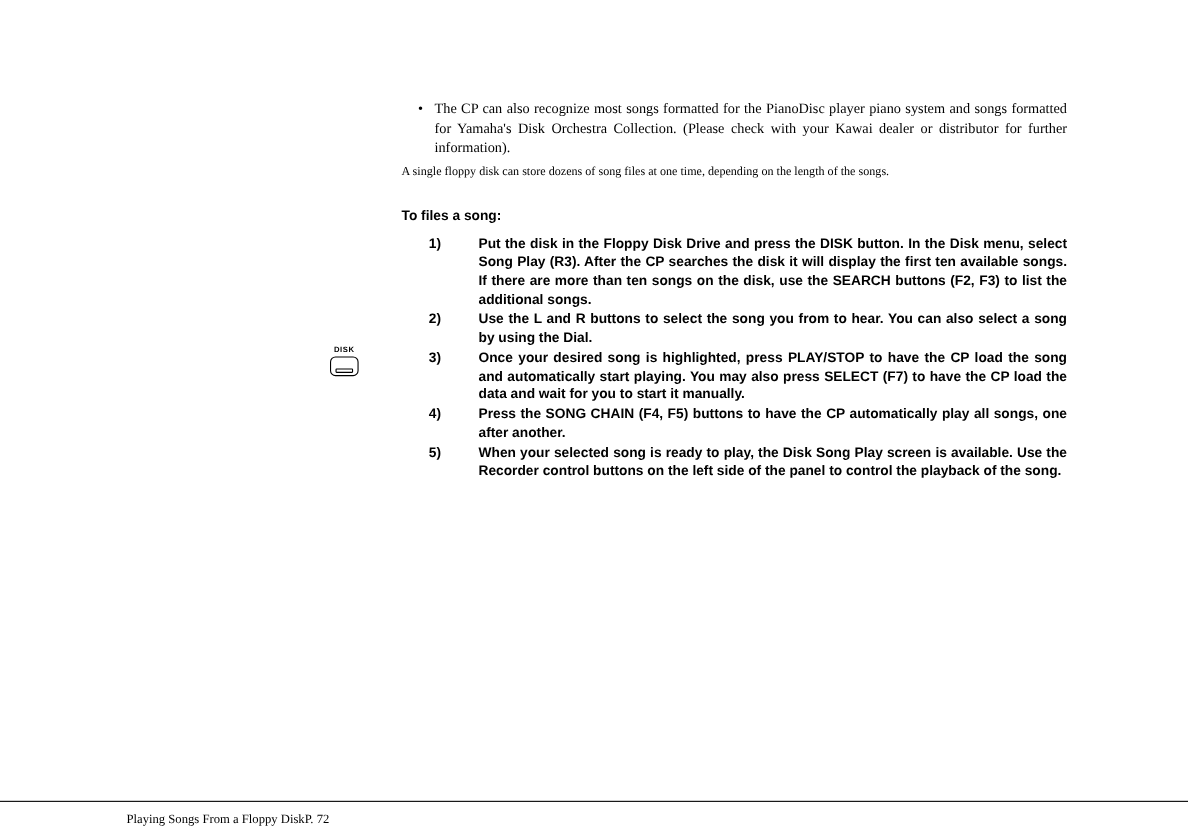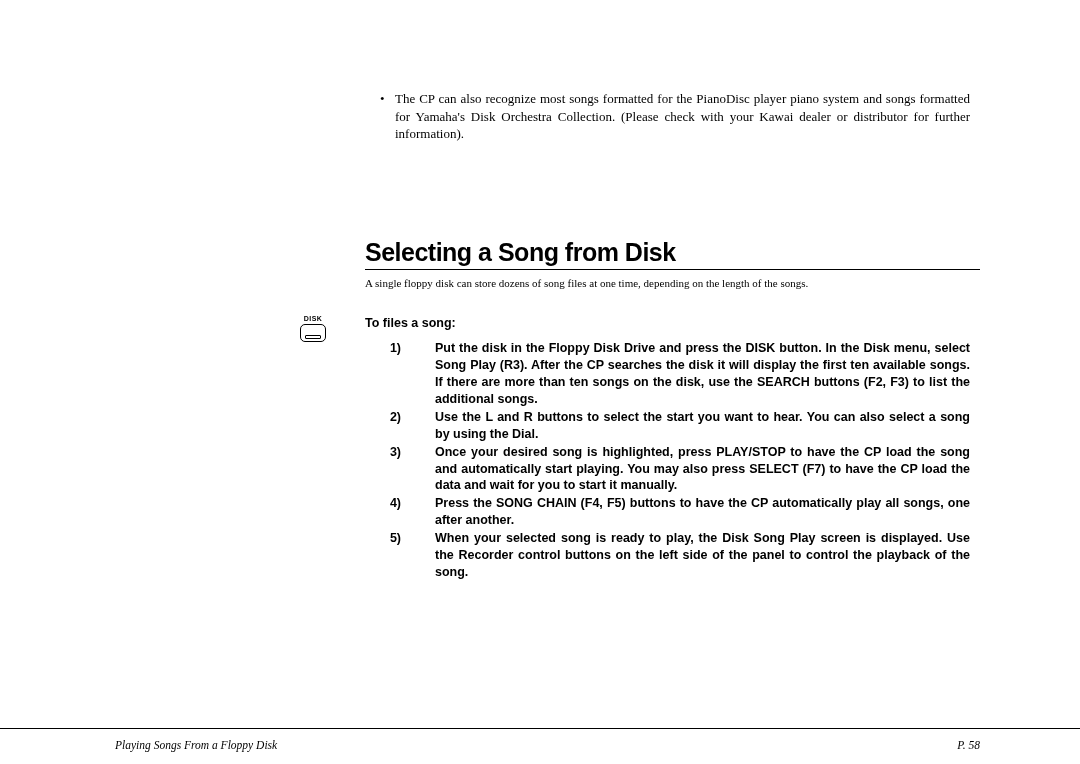--- a/index.html
+++ b/index.html
@@ -127,71 +127,69 @@
       left: 0;
       right: 0;
       border-top: 1px solid #000;
     }
     .footer {
       position: absolute;
       bottom: 13px;
       left: 115px;
       right: 100px;
       display: flex;
-      justify-content: space-between;
+      justify-content: flex-start;
       font-family: Georgia, 'Times New Roman', serif;
-      font-style: italic;
       font-size: 11.5px;
     }
   </style>
 </head>
 <body>
 
 <div class="page">
 
   <div class="bullet-section">
     <div class="bullet-item">
       <span class="bullet-mark">•</span>
       <span class="bullet-text">The CP can also recognize most songs formatted for the PianoDisc player piano system and songs formatted for Yamaha's Disk Orchestra Collection. (Please check with your Kawai dealer or distributor for further information).</span>
     </div>
   </div>
 
-  <h2 class="section-heading">Selecting a Song from Disk</h2>
 
   <p class="section-intro">A single floppy disk can store dozens of song files at one time, depending on the length of the songs.</p>
 
   <p class="subheading">To files a song:</p>
 
   <div class="disk-icon-wrapper">
     <div class="disk-label">DISK</div>
     <div class="disk-shape"></div>
   </div>
 
   <div class="steps-list">
     <div class="step-item">
       <span class="step-num">1)</span>
       <span class="step-text">Put the disk in the Floppy Disk Drive and press the DISK button.  In the Disk menu, select Song Play (R3).  After the CP searches the disk it will display the first ten available songs.  If there are more than ten songs on the disk, use the SEARCH buttons (F2, F3) to list the additional songs.</span>
     </div>
     <div class="step-item">
       <span class="step-num">2)</span>
-      <span class="step-text">Use the L and R buttons to select the start you want to hear.  You can also select a song by using the Dial.</span>
+      <span class="step-text">Use the L and R buttons to select the song you from to hear.  You can also select a song by using the Dial.</span>
     </div>
     <div class="step-item">
       <span class="step-num">3)</span>
       <span class="step-text">Once your desired song is highlighted, press PLAY/STOP to have the CP load the song and automatically start playing.  You may also press SELECT (F7) to have the CP load the data and wait for you to start it manually.</span>
     </div>
     <div class="step-item">
       <span class="step-num">4)</span>
       <span class="step-text">Press the SONG CHAIN (F4, F5) buttons to have the CP automatically play all songs, one after another.</span>
     </div>
     <div class="step-item">
       <span class="step-num">5)</span>
-      <span class="step-text">When your selected song is ready to play, the Disk Song Play screen is displayed.  Use the Recorder control buttons on the left side of the panel to control the playback of the song.</span>
+      <span class="step-text">When your selected song is ready to play, the Disk Song Play screen is available.  Use the Recorder control buttons on the left side of the panel to control the playback of the song.</span>
     </div>
   </div>
 
   <div class="footer-line"></div>
   <div class="footer">
     <span>Playing Songs From a Floppy Disk</span>
-    <span>P. 58</span>
+    <span>P. 72</span>
   </div>
 
 </div>
 
 </body></html>

